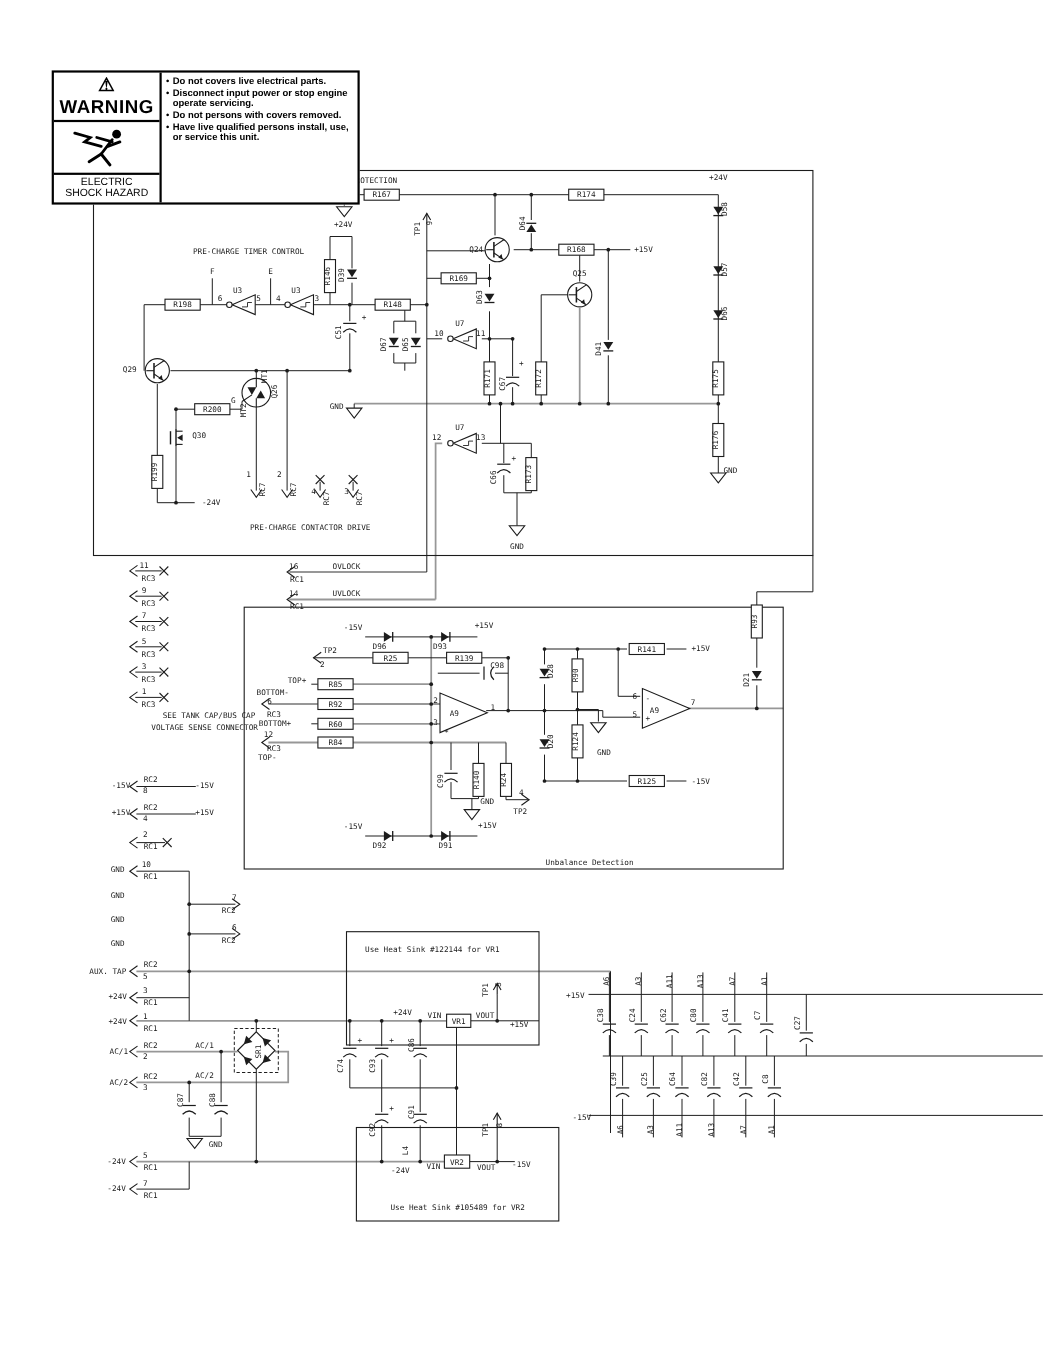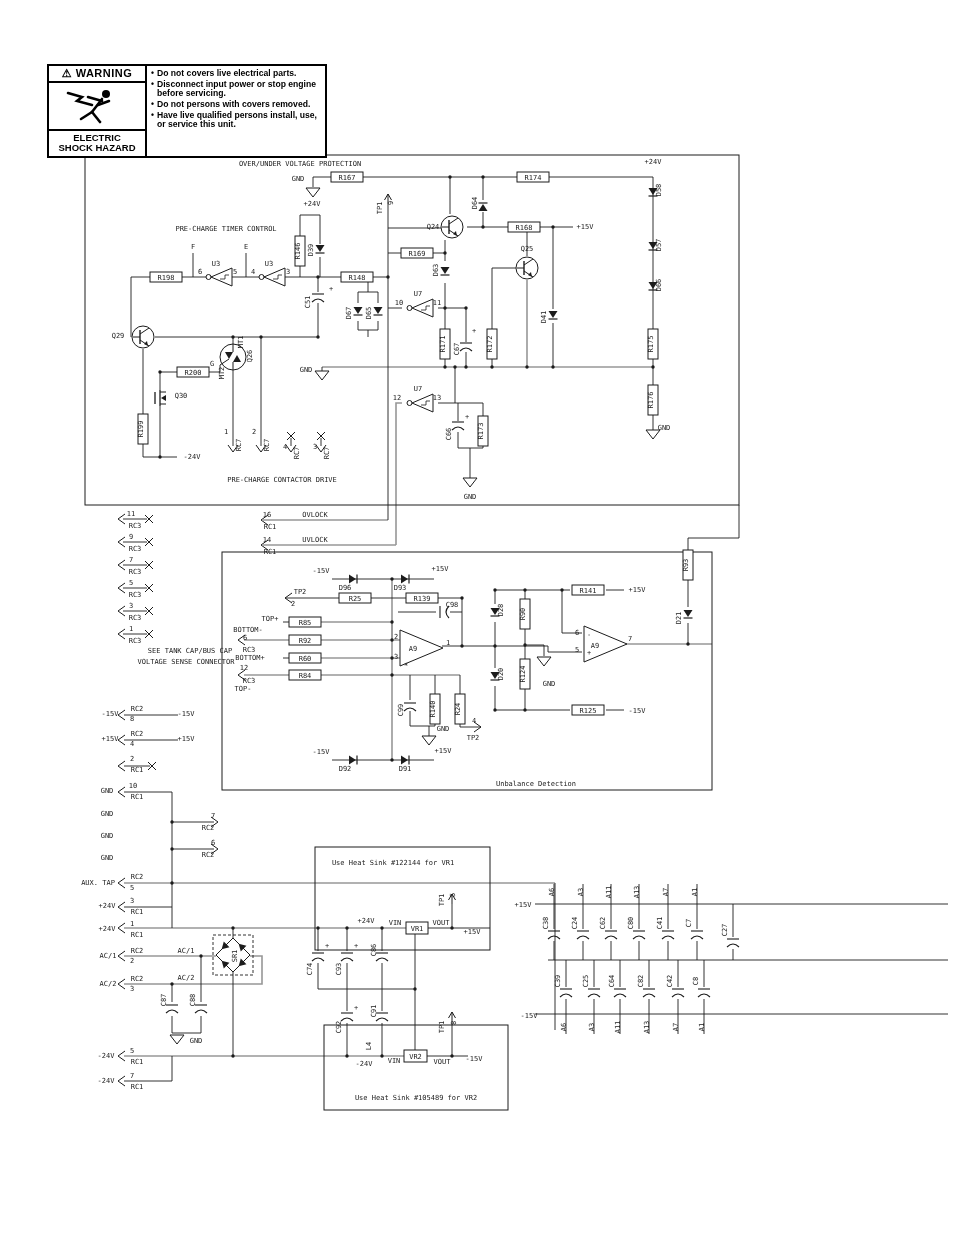--- a/index.html
+++ b/index.html
@@ -1,23 +1,23 @@
 <!DOCTYPE html>
 <html><head>
 <meta charset="utf-8">
 <style>
   body{margin:0;background:#ddd}
   .page{position:relative;width:954px;height:1235px;background:#fff;margin:0 auto;
         font-family:"Liberation Sans",sans-serif;overflow:hidden}
   svg text{font-family:"DejaVu Sans Mono",monospace;font-size:7px;fill:#1a1a1a}
   .warn{position:absolute;left:47px;top:64px;width:276px;border:2px solid #000;display:flex;background:#fff;z-index:2}
   .warn-left{width:96px;border-right:2px solid #000;display:flex;flex-direction:column}
-  .warn-title{border-bottom:2px solid #000;font-weight:bold;font-size:11px;text-align:center;padding:1px 0;letter-spacing:.5px}
+  .warn-title{border-bottom:2px solid #000;font-weight:bold;font-size:17px;text-align:center;padding:1px 0;letter-spacing:.5px}
   .warn-fig{flex:1;display:flex;align-items:center;justify-content:center;border-bottom:2px solid #000;padding:2px 0}
-  .warn-hazard{font-weight:bold;font-size:9.5px;text-align:center;line-height:1.1;padding:2px 1px}
+  .warn-hazard{font-weight:normal;font-size:9.5px;text-align:center;line-height:1.1;padding:2px 1px}
   .warn-right{flex:1;padding:3px 4px 2px 4px;font-size:8.6px;font-weight:bold;line-height:1.12}
   .bullet{display:flex;gap:3px;margin-bottom:1px}
   .bullet .dot{flex:0 0 auto}
 </style>
 </head>
 <body>
 
 <div class="page">
 
   <div class="warn">
@@ -41,21 +41,21 @@
         <div>SHOCK HAZARD</div>
       </div>
     </div>
     <div class="warn-right" id="warn-bullets">
         <div class="bullet">
           <span class="dot">•</span>
           <span>Do not covers live electrical parts.</span>
         </div>
         <div class="bullet">
           <span class="dot">•</span>
-          <span>Disconnect input power or stop engine before servicing.</span>
+          <span>Disconnect input power or stop engine operate servicing.</span>
         </div>
         <div class="bullet">
           <span class="dot">•</span>
           <span>Do not persons with covers removed.</span>
         </div>
         <div class="bullet">
           <span class="dot">•</span>
           <span>Have live qualified persons install, use, or service this unit.</span>
         </div>
       </div>

